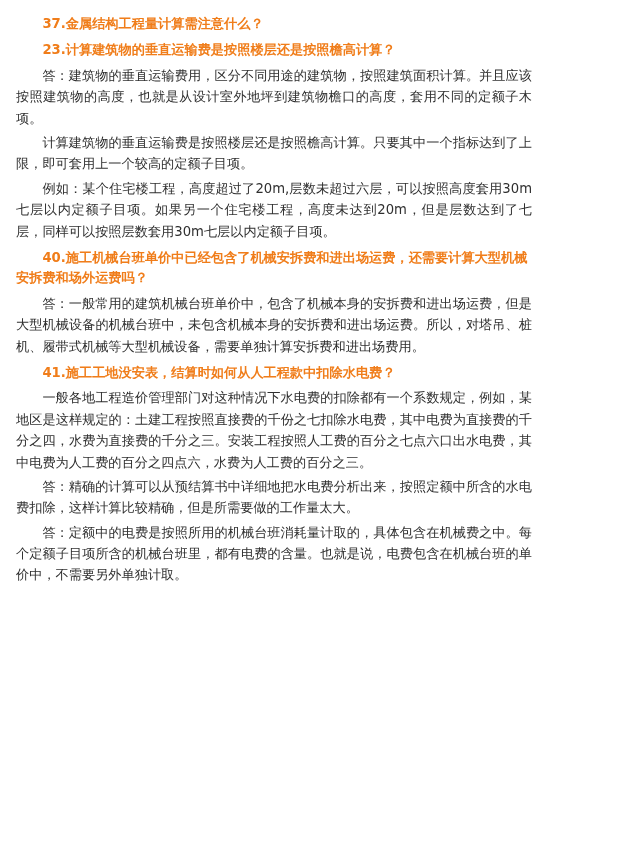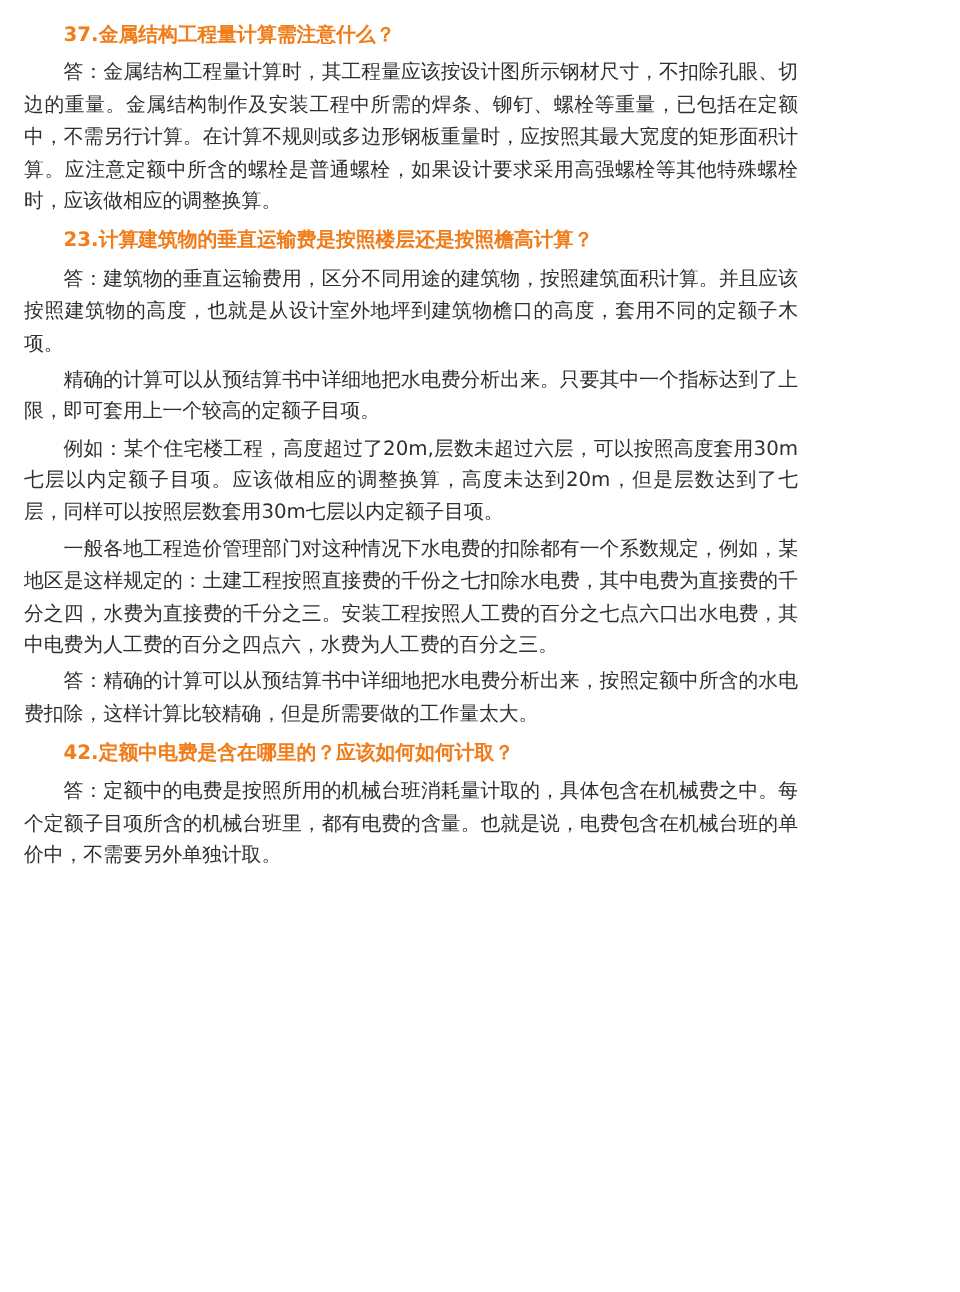--- a/index.html
+++ b/index.html
@@ -43,32 +43,33 @@
     text-justify: inter-ideograph;
   }
 </style>
 </head>
 <body>
 
 <div id="page">
   <div id="content">
       <div class="qa-block">
         <p class="question">37.金属结构工程量计算需注意什么？</p>
-        <p class="para">答：金属结构工程量计算时，其工程量应该按设计图所示钢材尺寸，不扣除孔眼、切边的重量。金属结构制作及安装工程中所需的焊条、铆钉、螺栓等重量，已包括在定额中，不需另行计算。在计算不规则或多边形钢板重量时，应按照其最大宽度的矩形面积计算。应注意定额中所含的螺栓是普通螺栓，如果设计要求采用高强螺栓等其他特殊螺栓时，应该做相应的调整换算。</p>
       </div>
       <div class="qa-block">
         <p class="question">23.计算建筑物的垂直运输费是按照楼层还是按照檐高计算？</p>
         <p class="para">答：建筑物的垂直运输费用，区分不同用途的建筑物，按照建筑面积计算。并且应该按照建筑物的高度，也就是从设计室外地坪到建筑物檐口的高度，套用不同的定额子木项。</p>
-        <p class="para">精确的计算可以从预结算书中详细地把水电费分析出来。只要其中一个指标达到了上限，即可套用上一个较高的定额子目项。</p>
-        <p class="para">例如：某个住宅楼工程，高度超过了20m,层数未超过六层，可以按照高度套用30m七层以内定额子目项。应该做相应的调整换算，高度未达到20m，但是层数达到了七层，同样可以按照层数套用30m七层以内定额子目项。</p>
+        <p class="para">计算建筑物的垂直运输费是按照楼层还是按照檐高计算。只要其中一个指标达到了上限，即可套用上一个较高的定额子目项。</p>
+        <p class="para">例如：某个住宅楼工程，高度超过了20m,层数未超过六层，可以按照高度套用30m七层以内定额子目项。如果另一个住宅楼工程，高度未达到20m，但是层数达到了七层，同样可以按照层数套用30m七层以内定额子目项。</p>
       </div>
       <div class="qa-block">
+        <p class="question">40.施工机械台班单价中已经包含了机械安拆费和进出场运费，还需要计算大型机械安拆费和场外运费吗？</p>
+        <p class="para">答：一般常用的建筑机械台班单价中，包含了机械本身的安拆费和进出场运费，但是大型机械设备的机械台班中，未包含机械本身的安拆费和进出场运费。所以，对塔吊、桩机、履带式机械等大型机械设备，需要单独计算安拆费和进出场费用。</p>
       </div>
       <div class="qa-block">
+        <p class="question">41.施工工地没安表，结算时如何从人工程款中扣除水电费？</p>
         <p class="para">一般各地工程造价管理部门对这种情况下水电费的扣除都有一个系数规定，例如，某地区是这样规定的：土建工程按照直接费的千份之七扣除水电费，其中电费为直接费的千分之四，水费为直接费的千分之三。安装工程按照人工费的百分之七点六口出水电费，其中电费为人工费的百分之四点六，水费为人工费的百分之三。</p>
         <p class="para">答：精确的计算可以从预结算书中详细地把水电费分析出来，按照定额中所含的水电费扣除，这样计算比较精确，但是所需要做的工作量太大。</p>
       </div>
       <div class="qa-block">
-        <p class="question">42.定额中电费是含在哪里的？应该如何如何计取？</p>
         <p class="para">答：定额中的电费是按照所用的机械台班消耗量计取的，具体包含在机械费之中。每个定额子目项所含的机械台班里，都有电费的含量。也就是说，电费包含在机械台班的单价中，不需要另外单独计取。</p>
       </div>
     </div>
 </div>
 
 </body></html>

